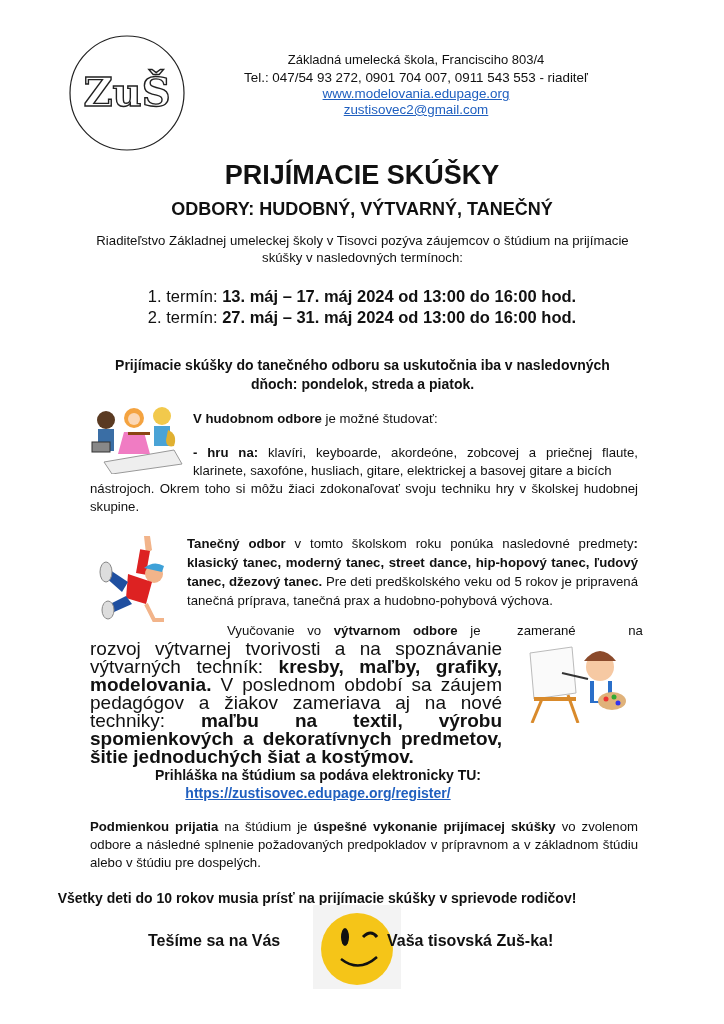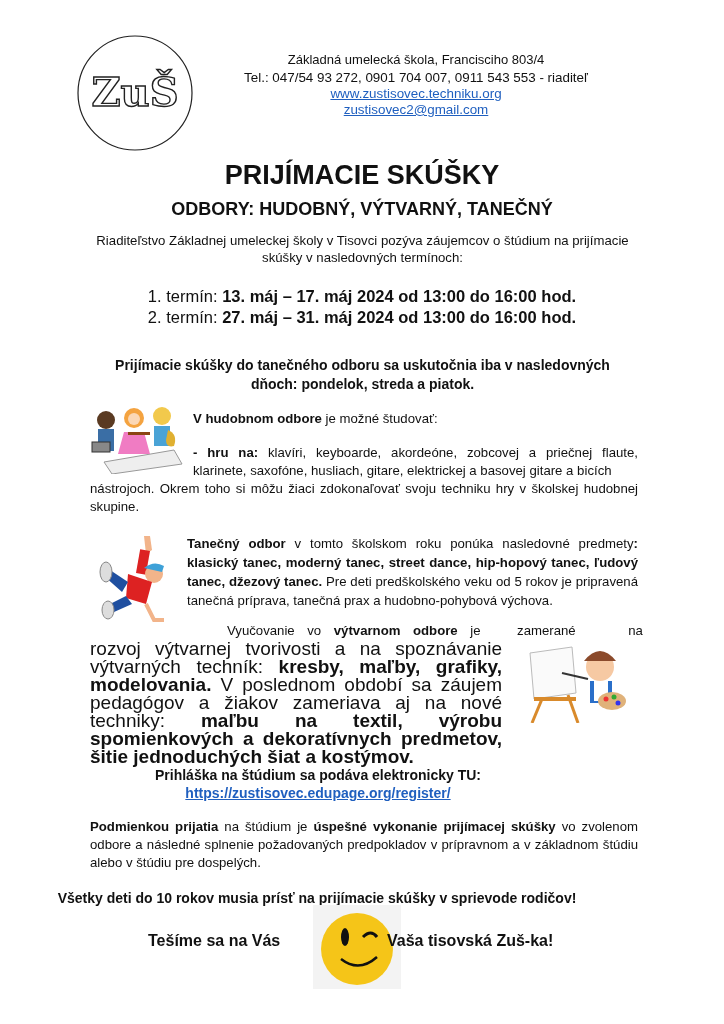--- a/index.html
+++ b/index.html
@@ -4,21 +4,21 @@
 <style>
   html, body { margin: 0; padding: 0; background: #ffffff; }
   body { width: 724px; height: 1024px; position: relative; overflow: hidden;
          font-family: "Liberation Sans", sans-serif; color: #111; }
   .abs { position: absolute; }
   .center { text-align: center; }
   b, .b { font-weight: bold; }
   a.link { color: #1f5fbf; text-decoration: underline; }
 
   
-  #logo { left: 76px; top: 34px; width: 118px; height: 118px; }
+  #logo { left: 68px; top: 34px; width: 118px; height: 118px; }
   #hdr { left: 196px; top: 50px; width: 440px; }
   #hdr .l1 { font-size: 13px; font-weight: normal; line-height: 20px; }
   #hdr .l2 { font-size: 17.5px; font-weight: bold; line-height: 20px; }
   #hdr .l3 { font-size: 13.4px; line-height: 16px; }
   #hdr .l4, #hdr .l5 { font-size: 13.4px; line-height: 16px; }
 
   #title { left: 0; top: 160px; width: 724px; font-size: 27px; font-weight: bold; }
   #subtitle { left: 0; top: 199px; width: 724px; font-size: 18px; font-weight: bold; }
   #intro { left: 90px; top: 232px; width: 545px; font-size: 13.2px; line-height: 17px; }
   #terms { left: 0; top: 286px; width: 724px; font-size: 16.5px; line-height: 21px; }
@@ -52,21 +52,21 @@
 <div id="logo" class="abs">
   <svg width="118" height="118" viewBox="0 0 118 118">
     <circle cx="59" cy="59" r="57" fill="#fff" stroke="#222" stroke-width="1.2"></circle>
     <text x="59" y="72" text-anchor="middle" font-family="'DejaVu Serif', serif" font-size="40" font-weight="bold" fill="#fff" stroke="#222" stroke-width="1.4">ZuŠ</text>
   </svg>
 </div>
 
 <div id="hdr" class="abs center">
   <div class="l1">Základná umelecká škola, Francisciho 803/4</div>
   <div class="l3">Tel.: 047/54 93 272, 0901 704 007, 0911 543 553 - riaditeľ</div>
-  <div class="l4"><a class="link">www.zustisovec.techniku.org</a></div>
+  <div class="l4"><a class="link">www.modelovania.edupage.org</a></div>
   <div class="l5"><a class="link">zustisovec2@gmail.com</a></div>
 </div>
 
 <div id="title" class="abs center">PRIJÍMACIE SKÚŠKY</div>
 <div id="subtitle" class="abs center">ODBORY: HUDOBNÝ, VÝTVARNÝ, TANEČNÝ</div>
 <div id="intro" class="abs center">Riaditeľstvo Základnej umeleckej školy v Tisovci pozýva záujemcov o štúdium na prijímacie skúšky v nasledovných termínoch:</div>
 
 <div id="terms" class="abs center">
   <div><span>1. termín: </span><b>13. máj – 17. máj 2024 od 13:00 do 16:00 hod.</b></div>
   <div><span>2. termín: </span><b>27. máj – 31. máj 2024 od 13:00 do 16:00 hod.</b></div>

